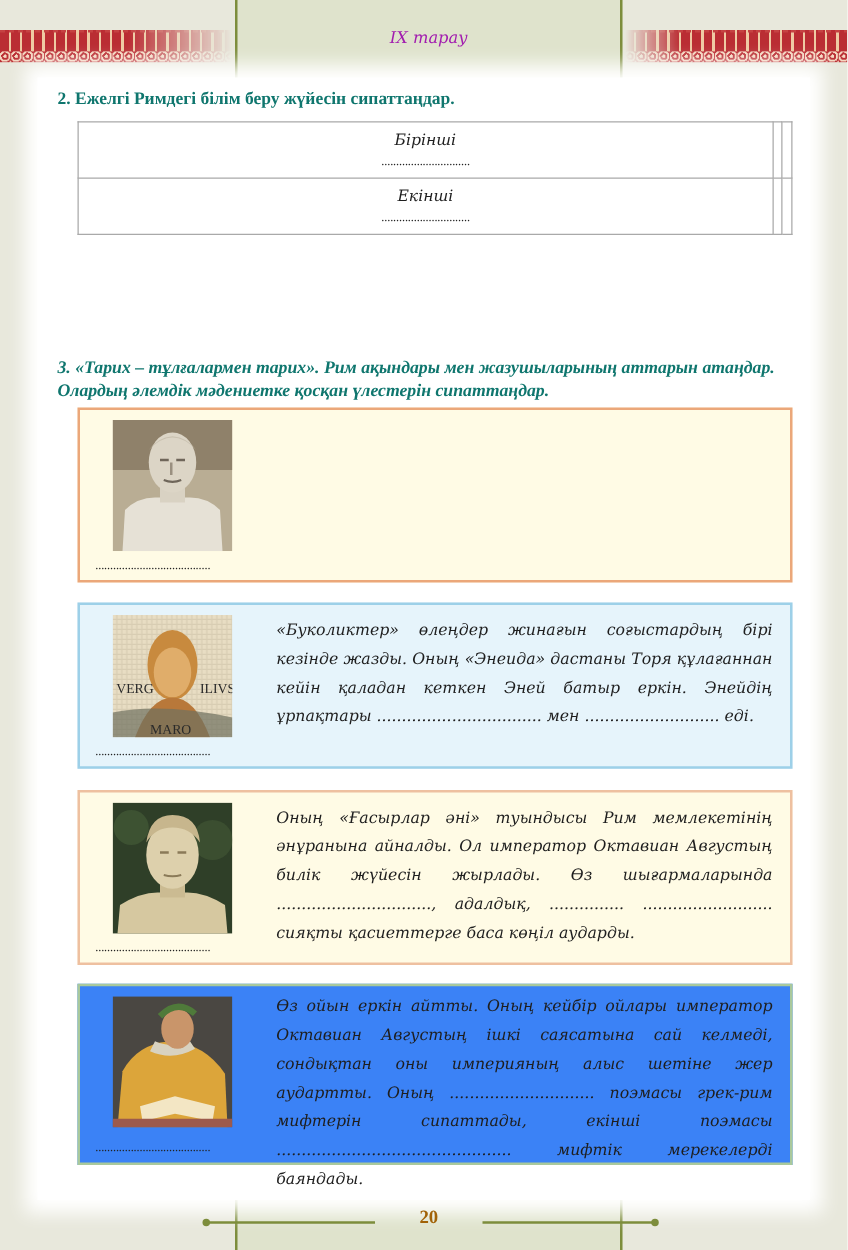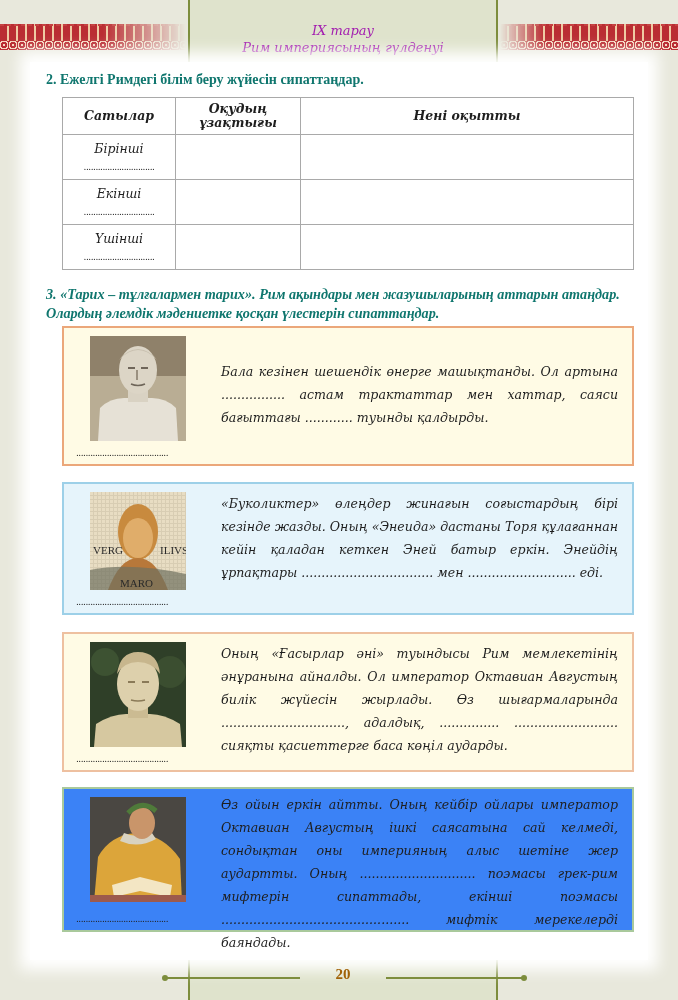--- a/index.html
+++ b/index.html
@@ -100,53 +100,39 @@
   }
 </style>
 </head>
 <body>
 
 <div class="green-band"></div>
 <div class="ornament left"></div>
 <div class="ornament right"></div>
 <div class="header-text">
   <div>IX тарау</div>
-  <div>Рим империясының гүлденуі</div>
 </div>
 
 <div class="panel"></div>
 
 <div class="q-title q2">2. Ежелгі Римдегі білім беру жүйесін сипаттаңдар.</div>
 
 <table class="edu">
   <tbody>
-      <tr>
-    <th style="width:113px">Сатылар</th>
-    <th style="width:125px">Оқудың ұзақтығы</th>
-    <th>Нені оқытты</th>
-  </tr>
   <tr>
     <td class="stage">
       <span>Бірінші</span>
       <span class="dots">..............................</span>
     </td>
     <td></td>
     <td></td>
   </tr>
   <tr>
     <td class="stage">
       <span>Екінші</span>
-      <span class="dots">..............................</span>
-    </td>
-    <td></td>
-    <td></td>
-  </tr>
-  <tr>
-    <td class="stage">
-      <span>Үшінші</span>
       <span class="dots">..............................</span>
     </td>
     <td></td>
     <td></td>
   </tr>
 </tbody>
   </table>
 
 <div class="q-title q3">3. «Тарих – тұлғалармен тарих». Рим ақындары мен жазушыларының аттарын атаңдар. Олардың әлемдік мәдениетке қосқан үлестерін сипаттаңдар.</div>
 
@@ -157,21 +143,20 @@
       <rect width="96" height="40" fill="#8f816a"></rect>
       <path d="M8 105 L10 72 Q20 62 34 62 L62 62 Q76 62 86 72 L88 105 Z" fill="#e6e1d6"></path>
       <rect x="38" y="52" width="20" height="14" fill="#d9d2c3"></rect>
       <ellipse cx="48" cy="34" rx="19" ry="24" fill="#dcd5c6"></ellipse>
       <path d="M29 24 Q48 4 67 24 Q60 14 48 13 Q36 14 29 24Z" fill="#c9c1b0"></path>
       <path d="M38 32 h7 M51 32 h7" stroke="#6f665a" stroke-width="2"></path>
       <path d="M47 34 v10" stroke="#9a9080" stroke-width="2"></path>
       <path d="M41 48 q7 3 14 0" stroke="#6f665a" stroke-width="1.6" fill="none"></path>
     </svg>
   </div>
-  <div class="txt" style="top:32px">Бала кезінен шешендік өнерге машықтанды. Ол артына ................ астам трактаттар мен хаттар, саяси бағыттағы ............ туынды қалдырды.</div>
   <div class="name-blank">.......................................</div>
 </div>
 
 <div class="card c2">
   <div class="portrait" style="height:98px">
     <svg width="96" height="98" viewBox="0 0 96 98">
       <defs>
         <pattern id="tess" width="4" height="4" patternUnits="userSpaceOnUse">
           <rect width="4" height="4" fill="#d8cdb3"></rect>
             <rect width="3" height="3" fill="#e8ddc3"></rect>

